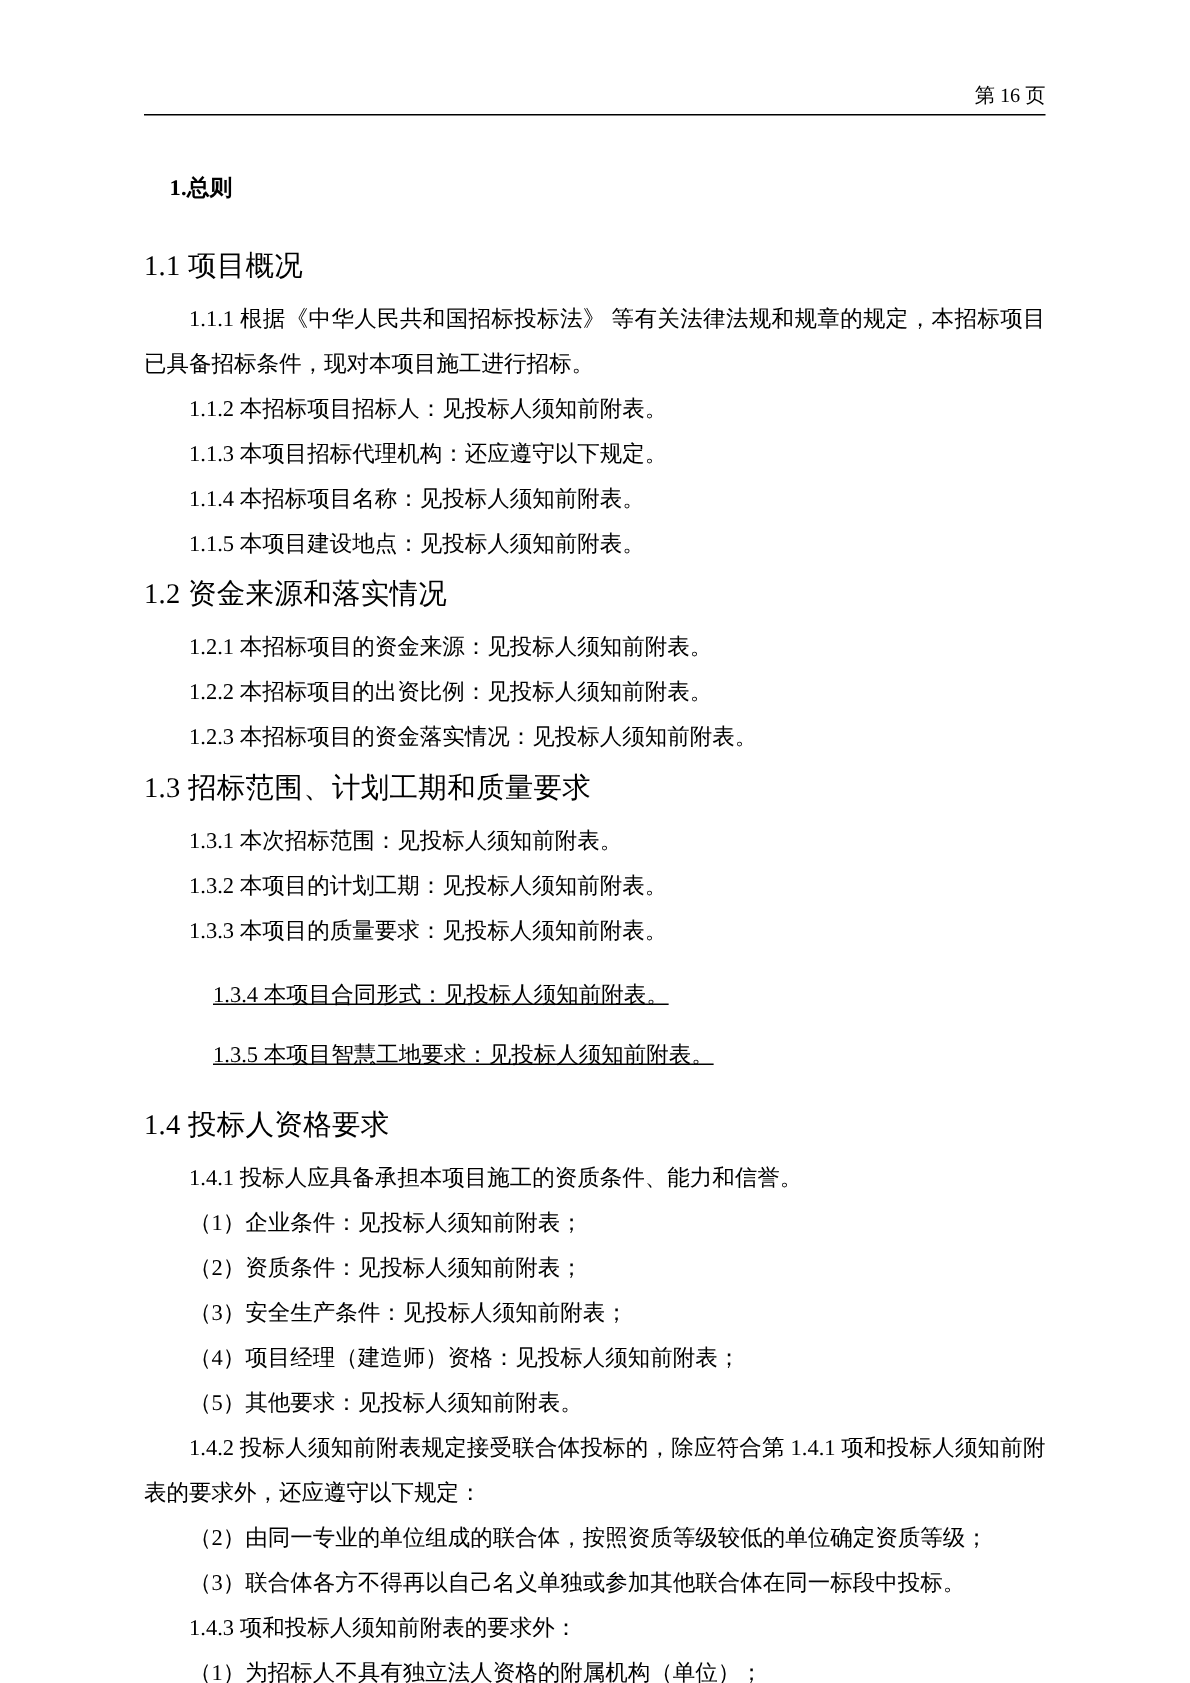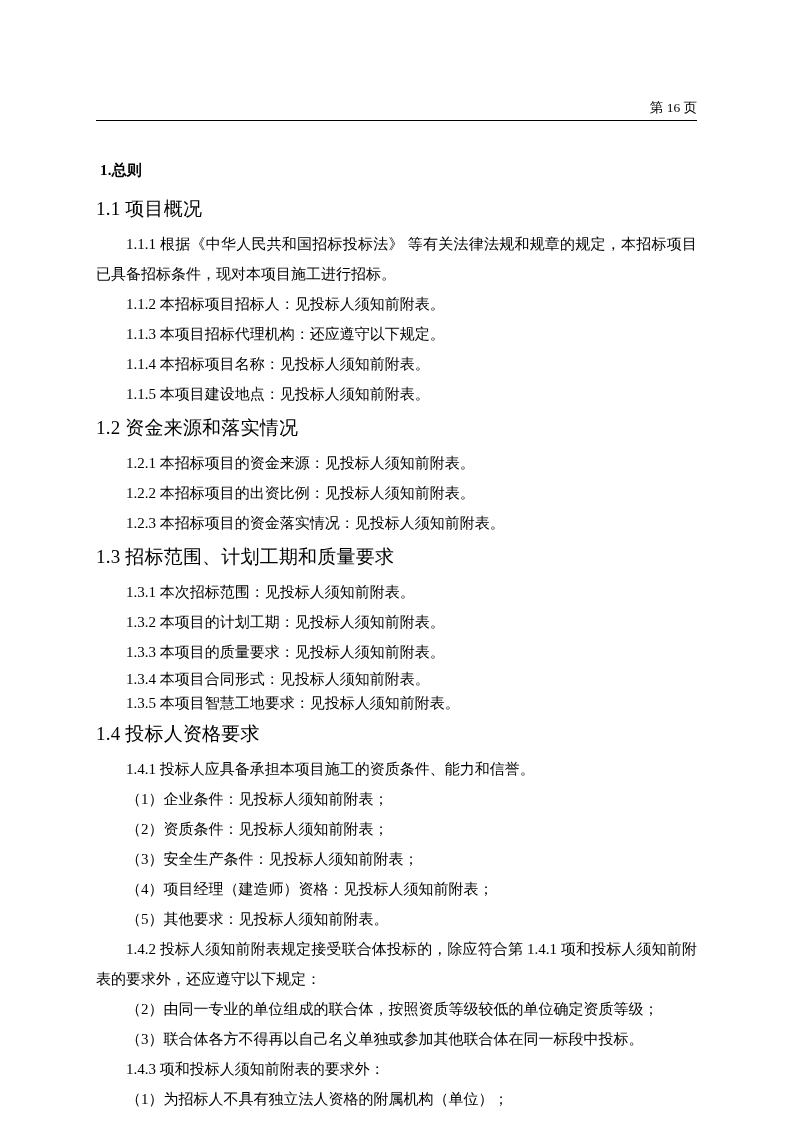--- a/index.html
+++ b/index.html
@@ -25,55 +25,55 @@
     left: 96px;
     right: 96px;
     top: 56px;
   }
   .header {
     text-align: right;
     font-size: 13.5px;
     line-height: 1.2;
     padding-bottom: 4px;
     font-family: "Liberation Serif", "DejaVu Serif", serif;
-    margin-top: 44px;
   }
   .header-rule {
     border-bottom: 1.2px solid #000;
     margin-bottom: 34px;
   }
   .doc-body {
     font-size: 15px;
     line-height: 1.95;
   }
   .h-title {
     font-weight: bold;
     font-size: 15px;
-    margin: 4px;
+    margin: 17px;
     line-height: 2.05;
     letter-spacing: 0.2px;
   }
   .h-sub {
     font-weight: normal;
     font-size: 19px;
     margin: 0;
     line-height: 2.05;
     letter-spacing: 0.2px;
   }
   .para {
     margin: 0;
     line-height: 2.0;
     text-indent: 2em;
     text-align: justify;
   }
   .para-tight {
-    margin: 0;
+    margin: 16px;
     line-height: 1.62;
     text-indent: 2em;
     text-align: justify;
+    text-decoration: underline;
   }
 </style>
 </head>
 <body>
 
 <div class="page">
   <div class="content">
 
     <div class="header">
       <span>第 16 页</span>

